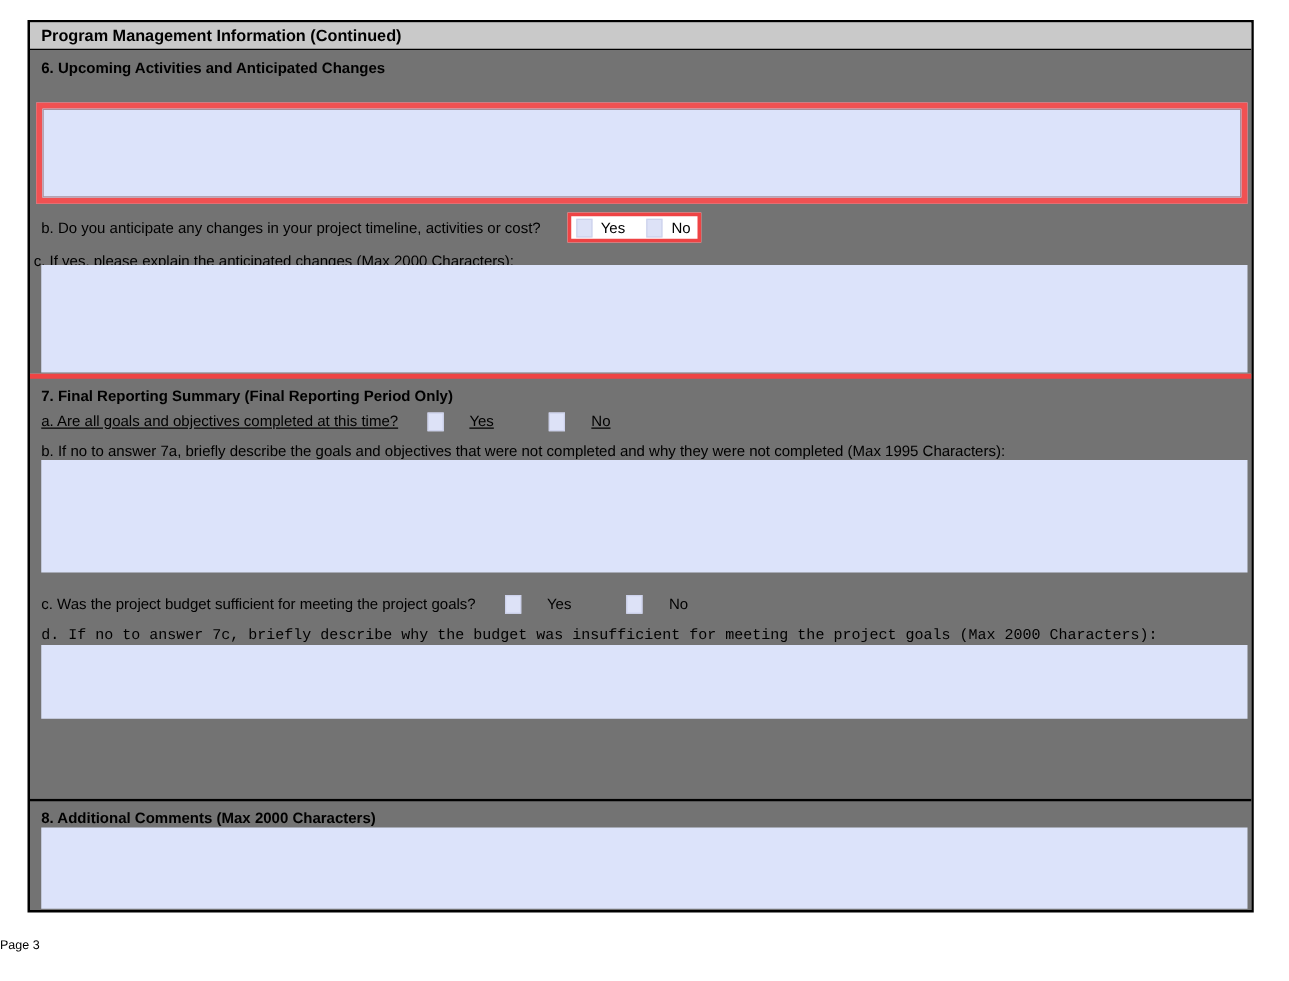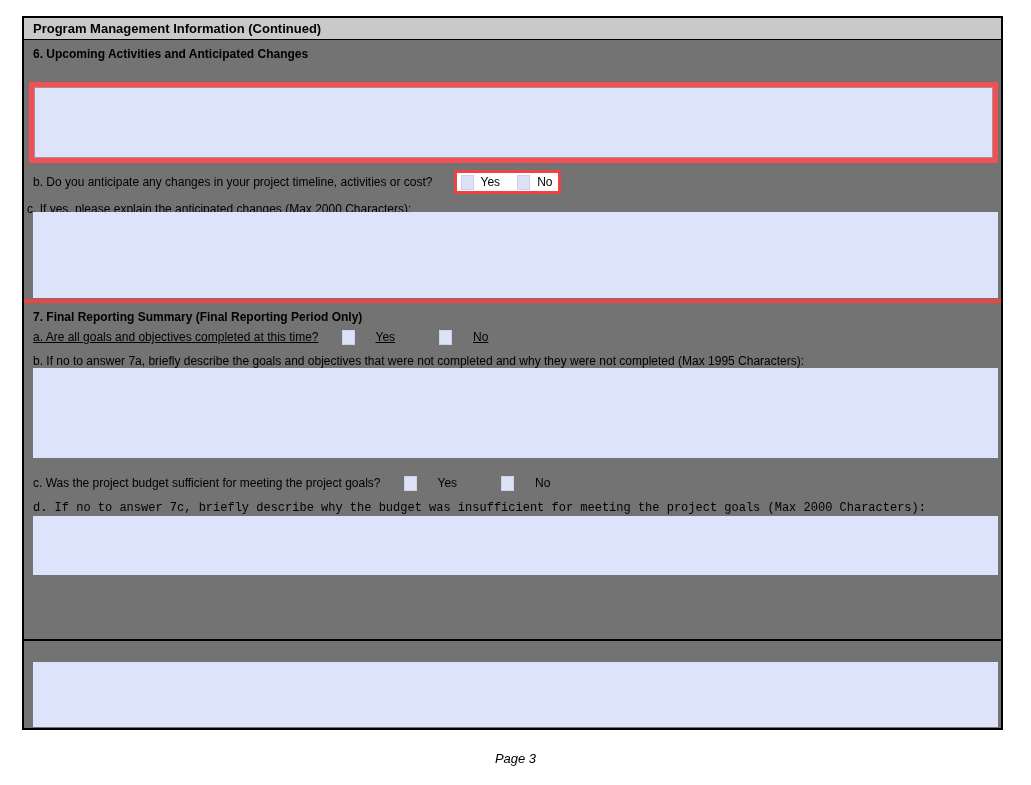--- a/index.html
+++ b/index.html
@@ -95,23 +95,22 @@
     margin-left: 9px;
     padding: 0 6px 0 4px;
   }
   .hl-choice-box .choice-label { margin-left: 7px; }
   .hl-choice-box .gap { width: 17px; display: inline-block; }
 
   .page-footer {
     position: absolute;
     left: 0; top: 751px;
     width: 100%;
-    text-align: center;
-    font-size: 13px;
-    font-style: italic;
+    text-align: left;
+    font-size: 10px;
   }
 </style>
 </head>
 <body>
 
 <div class="form">
 
   <div class="form-header">Program Management Information (Continued)</div>
 
   <div class="section" id="section-6">
@@ -166,20 +165,21 @@
     </div>
 
     <div class="q-label abs" style="top:198px; left:9px;font-family:Liberation Mono, monospace;">d. If no to answer 7c, briefly describe why the budget was insufficient for meeting the project goals (Max 2000 Characters):</div>
 
     <div class="field-wrap" style="top:213px; left:9px; width:965px; height:59px;">
       <textarea class="field" style=""></textarea>
     </div>
   </div>
 
   <div class="section" id="section-8">
+    <div class="sec-title abs" style="top:6px;">8. Additional Comments (Max 2000 Characters)</div>
 
     <div class="field-wrap" style="top:21px; left:9px; width:965px; height:65px;">
       <textarea class="field" style=""></textarea>
     </div>
   </div>
 
 </div>
 
 <div class="page-footer">Page 3</div>
 

